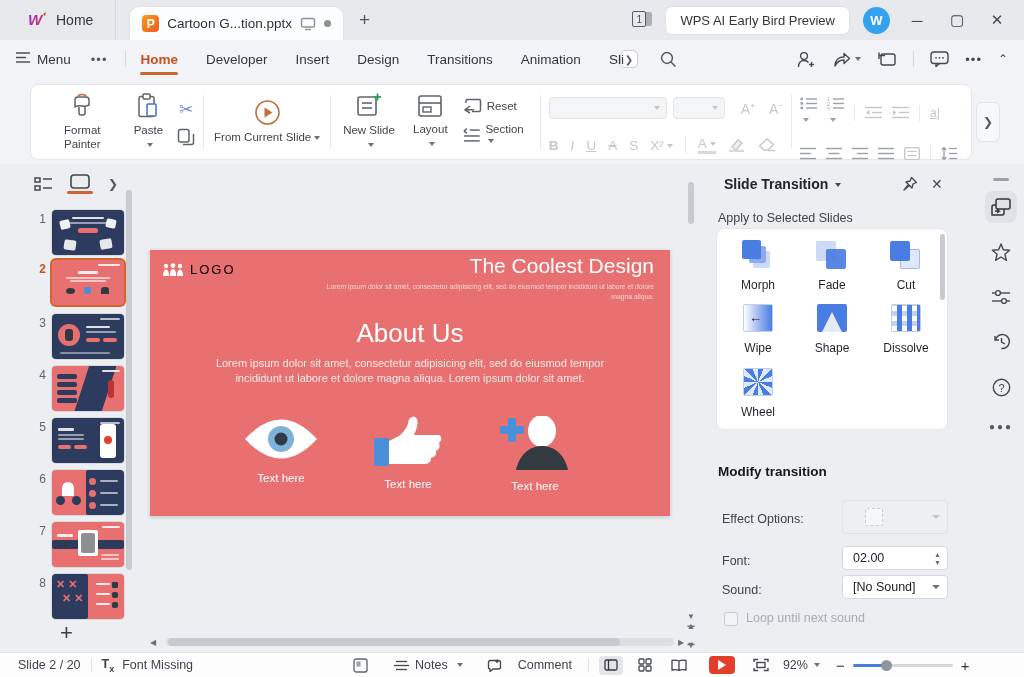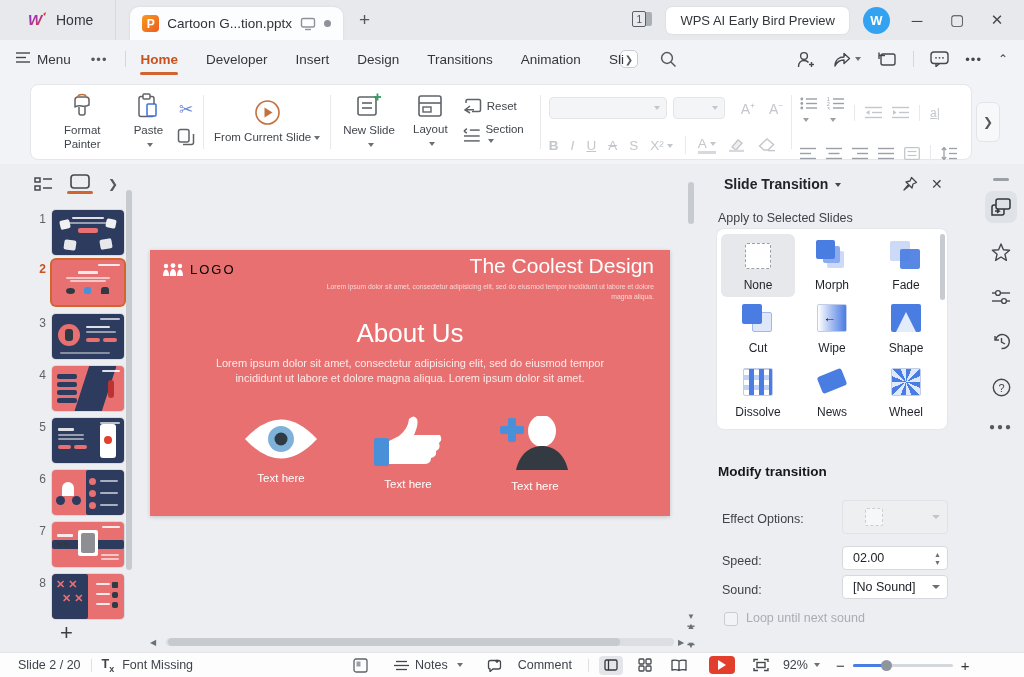--- a/index.html
+++ b/index.html
@@ -652,26 +652,20 @@
     </div>
 
     <div class="tp-title"><span>Slide Transition</span> <span class="caret" style="border-top-color:#44484d;"></span></div>
     <svg class="tp-head-ic" style="left:902px;" width="16" height="16" viewBox="0 0 16 16">
       <path d="M9.5 1.5 L14.5 6.5 L11 8 L10 12 L6.5 8.5 L2 14 L7.5 9.5 L4 6 L8 5 Z" fill="none" stroke="#44484d" stroke-width="1.3" stroke-linejoin="round"></path>
     </svg>
     <div class="tp-head-ic" style="left:931px; font-size:14px;">✕</div>
     <div class="tp-apply">Apply to Selected Slides</div>
 
     <div class="tp-card">
-      <div class="eff sel">
-        <div class="effic">
-            <div class="sq" style="left:6px;top:4px;width:26px;height:26px;background:#fff;border:1.6px dashed #9aa0a6;"></div>
-          </div>
-        <div class="lbl">None</div>
-      </div>
       <div class="eff">
         <div class="effic">
           <div class="sq" style="left:14px;top:12px;width:17px;height:17px;background:#ccd9f7;"></div>
           <div class="sq" style="left:10px;top:7px;width:17px;height:17px;background:#8caaee;"></div>
           <div class="sq" style="left:3px;top:1px;width:19px;height:19px;background:#4a7de2;"></div>
         </div>
         <div class="lbl">Morph</div>
       </div>
       <div class="eff">
         <div class="effic">
@@ -705,42 +699,36 @@
       <div class="eff">
         <div class="effic">
           <div class="sq" style="left:4px;top:2px;width:30px;height:28px;border:1px solid #c2cdea;background:
             repeating-linear-gradient(0deg, transparent 0 5px, rgba(74,125,226,.35) 5px 10px),
             repeating-linear-gradient(90deg, #fff 0 5px, #4a7de2 5px 10px);"></div>
         </div>
         <div class="lbl">Dissolve</div>
       </div>
       <div class="eff">
         <div class="effic">
-          <div class="sq" style="left:6px;top:6px;width:26px;height:18px;background:#4a7de2;border-radius:3px;transform:rotate(-22deg);"></div>
-        </div>
-        <div class="lbl">News</div>
-      </div>
-      <div class="eff">
-        <div class="effic">
           <div class="sq" style="left:4px;top:2px;width:30px;height:28px;border:1px solid #c2cdea;background:repeating-conic-gradient(#4a7de2 0deg 22.5deg, #dfe9fb 22.5deg 45deg);"></div>
         </div>
         <div class="lbl">Wheel</div>
       </div>
     </div>
     <div class="tp-scroll"></div>
 
     <div class="tp-modify">Modify transition</div>
 
     <div class="tp-lab" style="top:348px;">Effect Options:</div>
     <div class="tp-box" style="top:336px; height:34px; background:#edeff1; border:1px solid #e0e2e6;">
       <div style="width:18px;height:18px;margin-left:22px;border:1.4px dashed #c9ccd1;background:#f6f7f8;border-radius:2px;"></div>
       <div class="chev" style="border-top-color:#c3c7cd;"></div>
     </div>
 
-    <div class="tp-lab" style="top:390px;">Speed:</div>
+    <div class="tp-lab" style="top:390px;">Font:</div>
     <div class="tp-box" style="top:382px; height:24px; background:#fff; border:1px solid #d6d9dd; padding-left:10px; color:#202329;">
       <span>02.00</span>
       <div class="spinner">
           <span>▲</span>
           <span>▼</span>
         </div>
     </div>
 
     <div class="tp-lab" style="top:419px;">Sound:</div>
     <div class="tp-box" style="top:411px; height:24px; background:#fff; border:1px solid #d6d9dd; padding-left:10px; color:#202329;">

